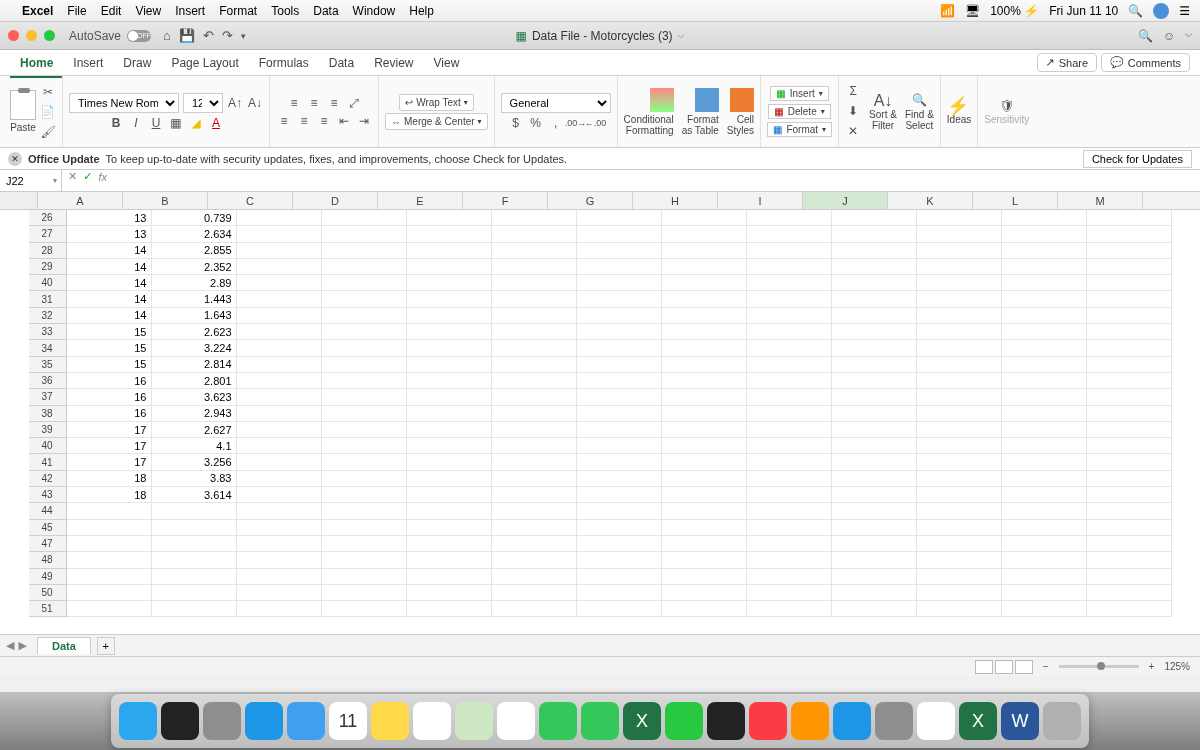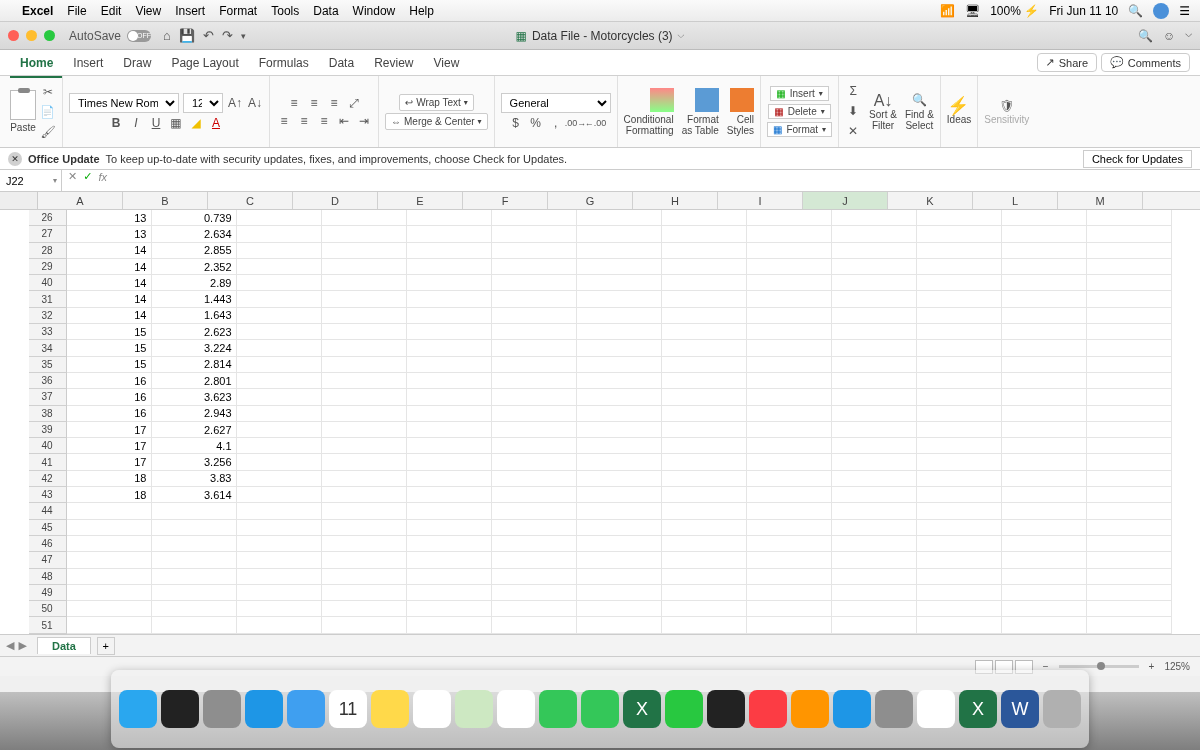--- a/index.html
+++ b/index.html
@@ -76,21 +76,21 @@
 
 
 .status-bar { height:20px; background:#f3f3f3; display:flex; align-items:center; justify-content:flex-end; padding:0 10px; font-size:10px; gap:10px; border-top:1px solid #ccc; color:#555; }
 .view-btns { display:flex; gap:2px; }
 .vb { width:18px; height:14px; border:1px solid #bbb; background:#fff; }
 .zoom-slider { width:80px; height:3px; background:#ccc; position:relative; }
 .zoom-slider::after { content:""; width:8px; height:8px; background:#888; border-radius:50%; position:absolute; left:38px; top:-3px; }
 
 
 .dock-region { position:absolute; left:0; right:0; bottom:0; height:58px; background:linear-gradient(rgba(80,80,80,0.3),rgba(50,50,50,0.6)); display:flex; align-items:flex-end; justify-content:center; }
-.dock { background:rgba(240,240,240,0.55); border-radius:8px; padding:20px 8px; display:flex; gap:4px; margin-bottom:2px; box-shadow:0 2px 10px rgba(0,0,0,0.3); }
+.dock { background:rgba(240,240,240,0.55); border-radius:8px; padding:8px 8px; display:flex; gap:4px; margin-bottom:2px; box-shadow:0 2px 10px rgba(0,0,0,0.3); }
 .dock-icon { width:38px; height:38px; border-radius:8px; display:flex; align-items:center; justify-content:center; font-size:18px; color:#fff; }
 </style>
 </head>
 <body>
 
 <div class="mac-menubar">
   <span class="apple"></span>
   <span class="menu-item app-name">Excel</span>
 <span class="menu-item">File</span>
     <span class="menu-item">Edit</span>
@@ -617,36 +617,20 @@
         <div class="cell"></div>
         <div class="cell"></div>
         <div class="cell"></div>
         <div class="cell"></div>
         <div class="cell"></div>
         <div class="cell"></div>
         <div class="cell"></div>
       </div>
       <div class="row-data">
         <div class="rh">45</div>
-        <div class="cell"></div>
-        <div class="cell"></div>
-        <div class="cell"></div>
-        <div class="cell"></div>
-        <div class="cell"></div>
-        <div class="cell"></div>
-        <div class="cell"></div>
-        <div class="cell"></div>
-        <div class="cell"></div>
-        <div class="cell"></div>
-        <div class="cell"></div>
-        <div class="cell"></div>
-        <div class="cell"></div>
-      </div>
-      <div class="row-data">
-        <div class="rh">46</div>
         <div class="cell"></div>
         <div class="cell"></div>
         <div class="cell"></div>
         <div class="cell"></div>
         <div class="cell"></div>
         <div class="cell"></div>
         <div class="cell"></div>
         <div class="cell"></div>
         <div class="cell"></div>
         <div class="cell"></div>

